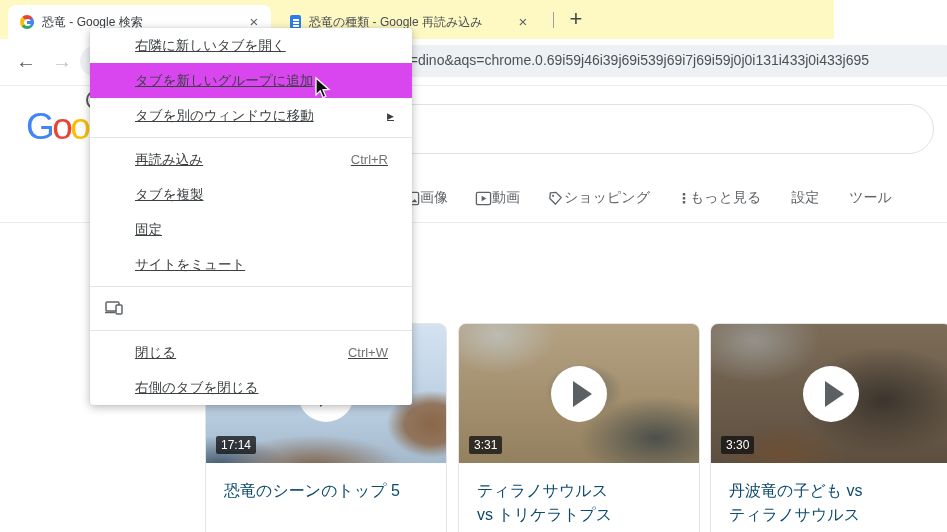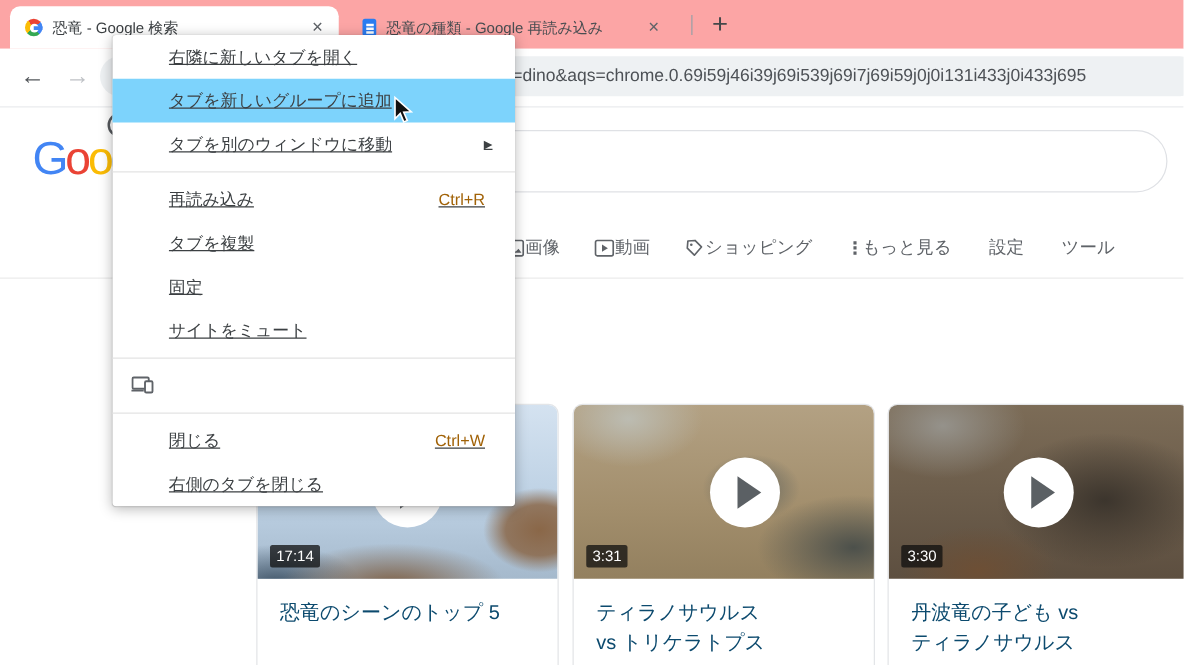--- a/index.html
+++ b/index.html
@@ -1,20 +1,20 @@
 <!DOCTYPE html>
 <html><head>
 <meta charset="utf-8">
 <style>
   html,body{margin:0;padding:0;background:#fff;}
   body{font-family:"Liberation Sans","DejaVu Sans",sans-serif;}
   .screen{position:relative;width:947px;height:532px;overflow:hidden;background:#fff;}
 
   
-  .tabstrip{position:absolute;left:0;top:0;width:947px;height:39px;background:#fca5a5;z-index:2;}
+  .tabstrip{position:absolute;left:0;top:0;width:834px;height:39px;background:#fef9c3;z-index:2;}
   .tab{position:absolute;top:5px;height:34px;display:flex;align-items:center;font-size:12px;color:#3c4043;}
   .tab.active{left:8px;width:263px;background:#fff;border-radius:8px 8px 0 0;}
   .tab.inactive{left:278px;width:262px;color:#494d51;}
   .tab .fav{margin:0 8px 0 12px;flex:0 0 auto;}
   .tab .t-title{flex:1;white-space:nowrap;overflow:hidden;}
   .tab .t-close{flex:0 0 auto;width:18px;height:18px;line-height:17px;text-align:center;font-size:15px;color:#5f6368;margin:0 8px;border-radius:50%;}
   .g-fav{position:relative;width:14px;height:14px;border-radius:50%;
     background:conic-gradient(from -40deg,#ea4335 0 90deg,#4285f4 90deg 180deg,#34a853 180deg 270deg,#fbbc05 270deg 360deg);}
   .g-fav::before{content:"";position:absolute;left:3.5px;top:3.5px;width:7px;height:7px;background:#fff;border-radius:50%;}
   .g-fav::after{content:"";position:absolute;right:0;top:5.5px;width:7px;height:3px;background:#4285f4;}
@@ -48,38 +48,38 @@
   .thumb{position:relative;width:100%;height:139px;overflow:hidden;}
   .t1{background:
       radial-gradient(60px 45px at 94% 72%,#8a6748 0%,rgba(138,103,72,.85) 45%,rgba(138,103,72,0) 75%),
       radial-gradient(120px 45px at 45% 104%,#7e5f43 0%,rgba(126,95,67,0) 75%),
       radial-gradient(90px 40px at 6% 102%,#44586b 0%,rgba(68,88,107,0) 75%),
       linear-gradient(180deg,#d4e2f0 0%,#bdd1e4 55%,#a5b9cc 100%);}
   .t2{background:
       radial-gradient(85px 55px at 16% 8%,#bcbcb2 0%,rgba(188,188,178,0) 70%),
       radial-gradient(60px 42px at 52% 48%,#5e625c 0%,rgba(94,98,92,0) 65%),
       radial-gradient(110px 60px at 82% 82%,#4c504b 0%,rgba(76,80,75,0) 70%),
-      linear-gradient(180deg,#b3a183 0%,#a28e6c 60%,#93805f 100%); padding-left: 33px;}
+      linear-gradient(180deg,#b3a183 0%,#a28e6c 60%,#93805f 100%);}
   .t3{background:
       radial-gradient(95px 60px at 18% 12%,#95928b 0%,rgba(149,146,139,0) 70%),
       radial-gradient(120px 75px at 72% 55%,#3c352d 0%,rgba(60,53,45,0) 72%),
       radial-gradient(90px 50px at 30% 95%,#6d4f35 0%,rgba(109,79,53,0) 70%),
       linear-gradient(180deg,#7c6c57 0%,#5d4f40 100%);}
   .playbtn{position:absolute;left:50%;top:50%;width:56px;height:56px;margin:-28px 0 0 -28px;background:#fff;border-radius:50%;}
   .playbtn::after{content:"";position:absolute;left:22px;top:15px;border-left:19px solid #5b6064;border-top:13px solid transparent;border-bottom:13px solid transparent;}
   .duration{position:absolute;left:10px;bottom:9px;background:rgba(15,15,15,.75);color:#fff;font-size:12px;padding:2px 5px;border-radius:2px;}
   .vtitle{padding:16px 18px 0 18px;font-size:16px;line-height:24px;color:#0c4a6e;}
 
   
   .menu{position:absolute;left:90px;top:28px;width:322px;background:#fff;border-radius:3px;
     box-shadow:0 2px 10px rgba(0,0,0,.28),0 0 1px rgba(0,0,0,.2);z-index:10;padding:0;}
   .mi{position:relative;height:35px;display:flex;align-items:center;padding:0 24px 0 45px;font-size:13.5px;color:#3c4043;text-decoration:underline;}
-  .mi.hl{background:#7dd3fc;}
+  .mi.hl{background:#d946ef;}
   .mi .lbl{flex:1;white-space:nowrap;overflow:hidden;}
-  .mi .sc{flex:0 0 auto;color:#a16207;font-size:13px;}
+  .mi .sc{flex:0 0 auto;color:#737373;font-size:13px;}
   .mi .sub{flex:0 0 auto;font-size:9px;color:#3c4043;margin-right:-6px;}
   .mi .dev-icon{position:absolute;left:15px;top:9px;}
   .msep{border-top:1px solid #e4e4e4;margin:4px 0;}
 
   
   .cursor{position:absolute;left:309px;top:76px;z-index:20;}
 
   svg{display:block;}
 </style>
 </head>

